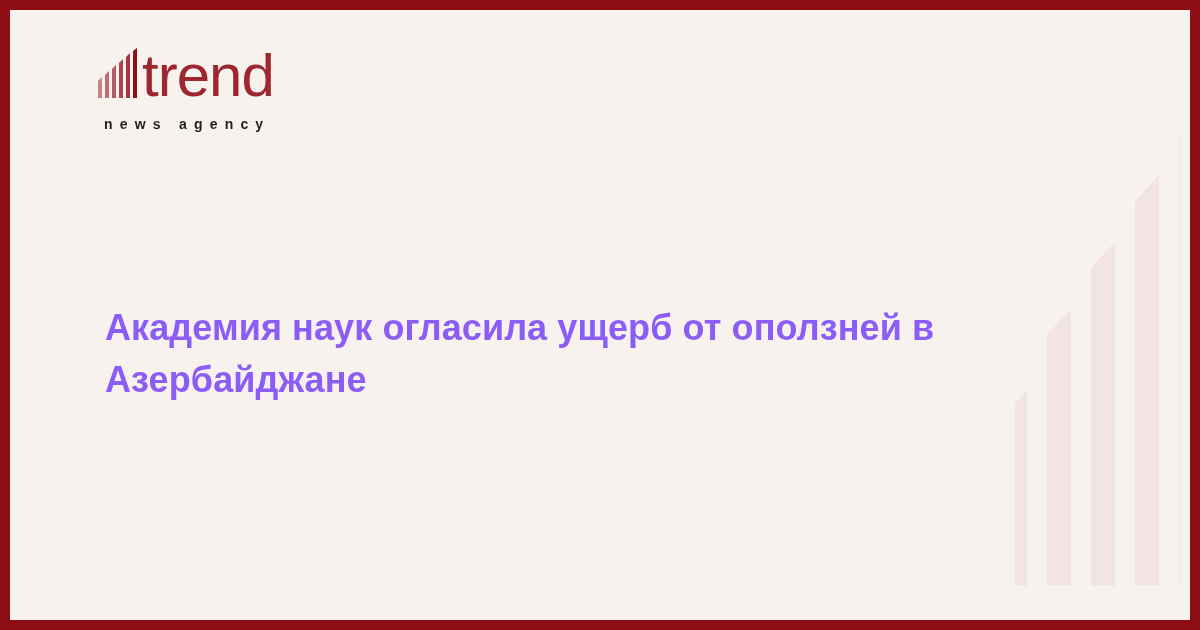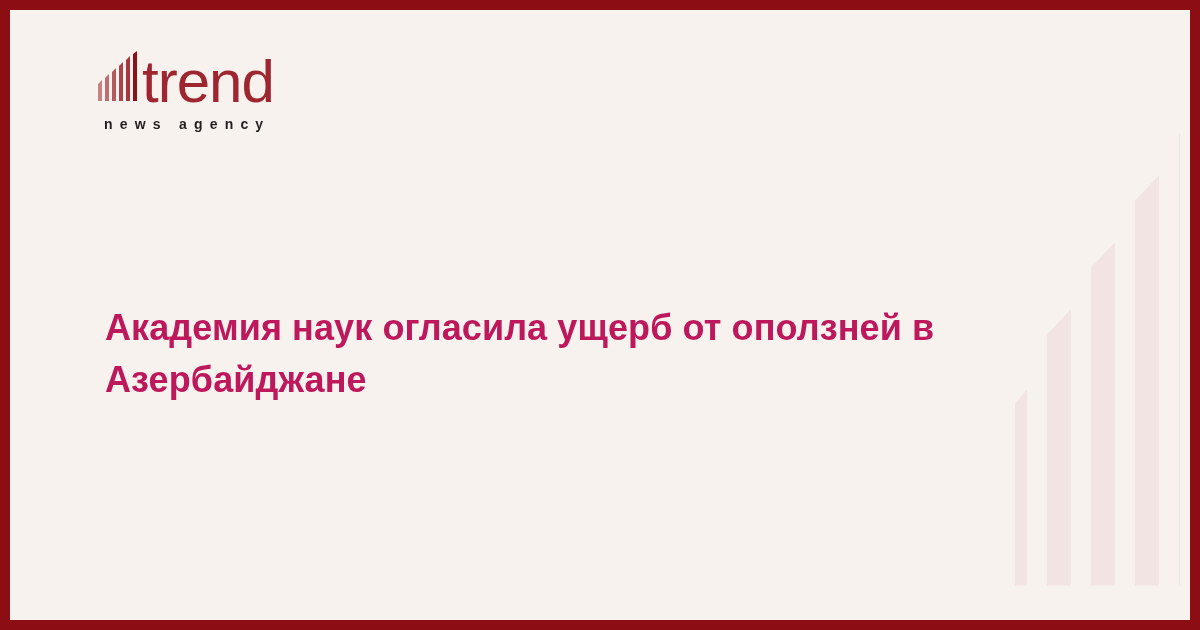--- a/index.html
+++ b/index.html
@@ -42,21 +42,21 @@
 
   
   .logo {
     position: absolute;
     left: 88px;
     top: 38px;
     width: 300px;
   }
   .logo-mark {
     display: flex;
-    align-items: flex-end;
+    align-items: flex-start;
     height: 56px;
   }
   .logo-bars {
     display: block;
     width: 42px;
     height: 50px;
     margin-right: 2px;
     margin-bottom: 3px;
   }
   .logo-word {
@@ -82,21 +82,21 @@
   
   .headline {
     position: absolute;
     left: 95px;
     top: 268px;
     width: 900px;
     font-family: "Liberation Sans", sans-serif;
     font-size: 36px;
     line-height: 52px;
     font-weight: 700;
-    color: #be185d;
+    color: #8b5cf6;
     letter-spacing: 0.1px;
   }
 </style>
 </head>
 <body>
 
 <div class="card">
   <div class="inner">
 
     <div class="deco">

